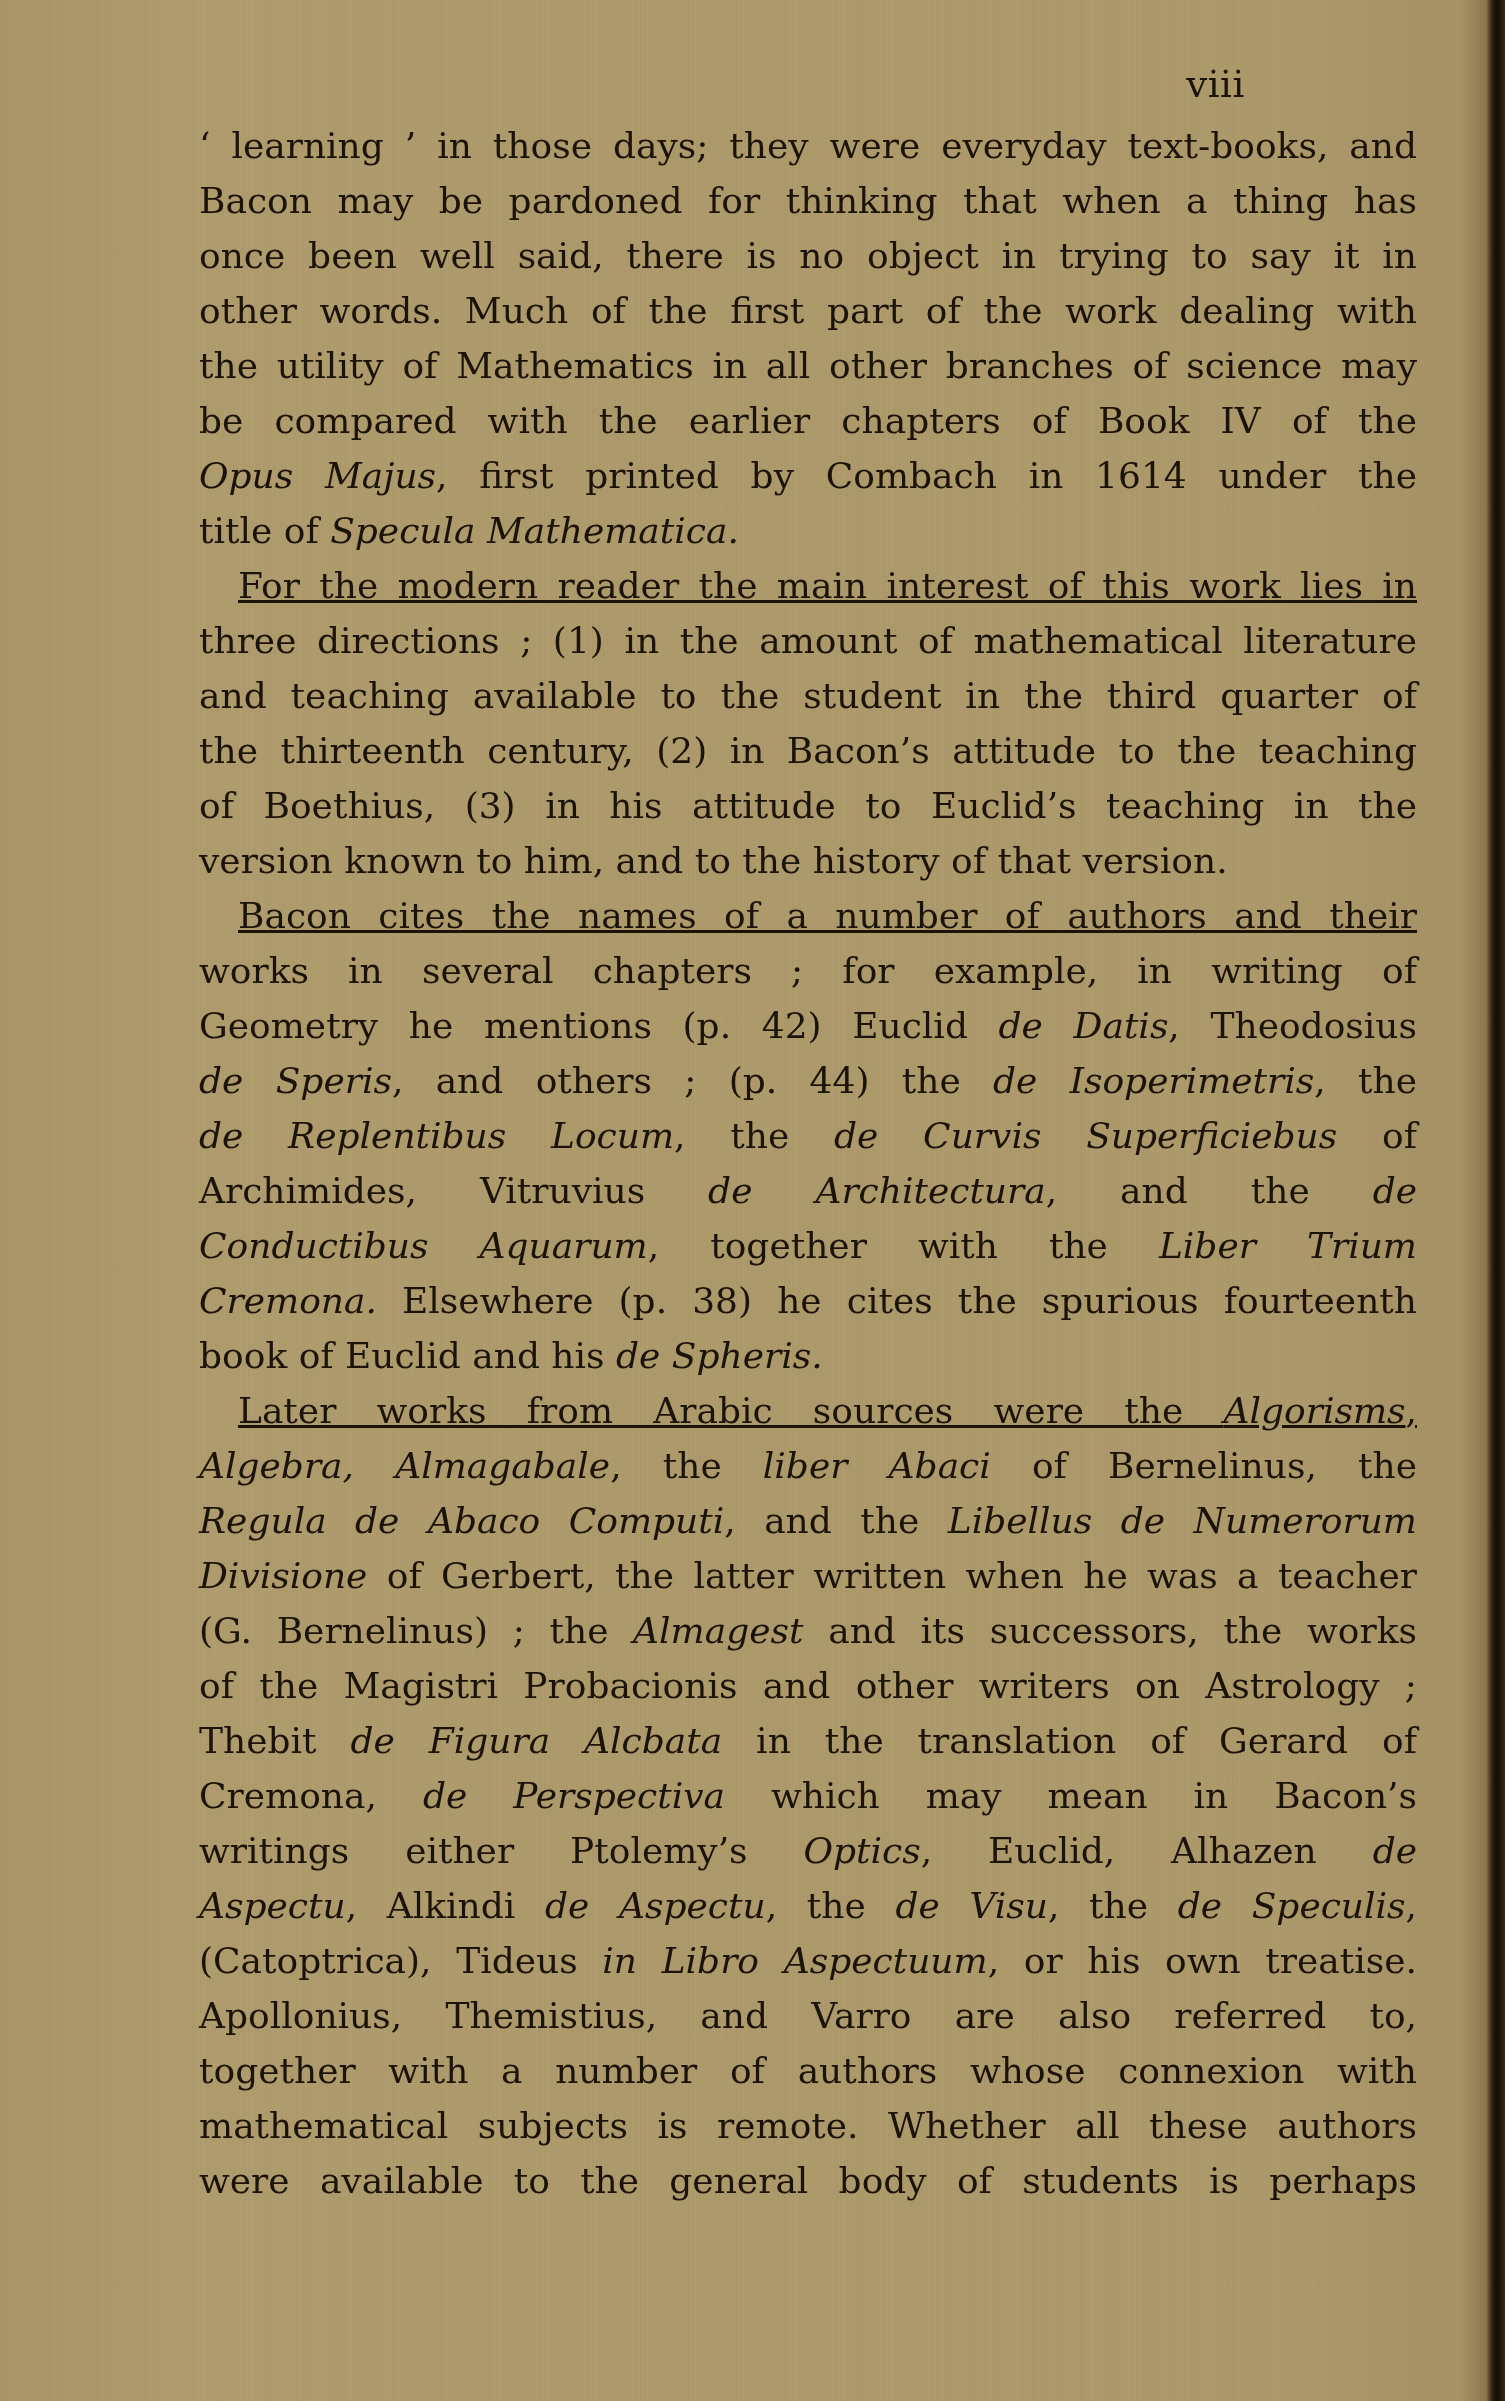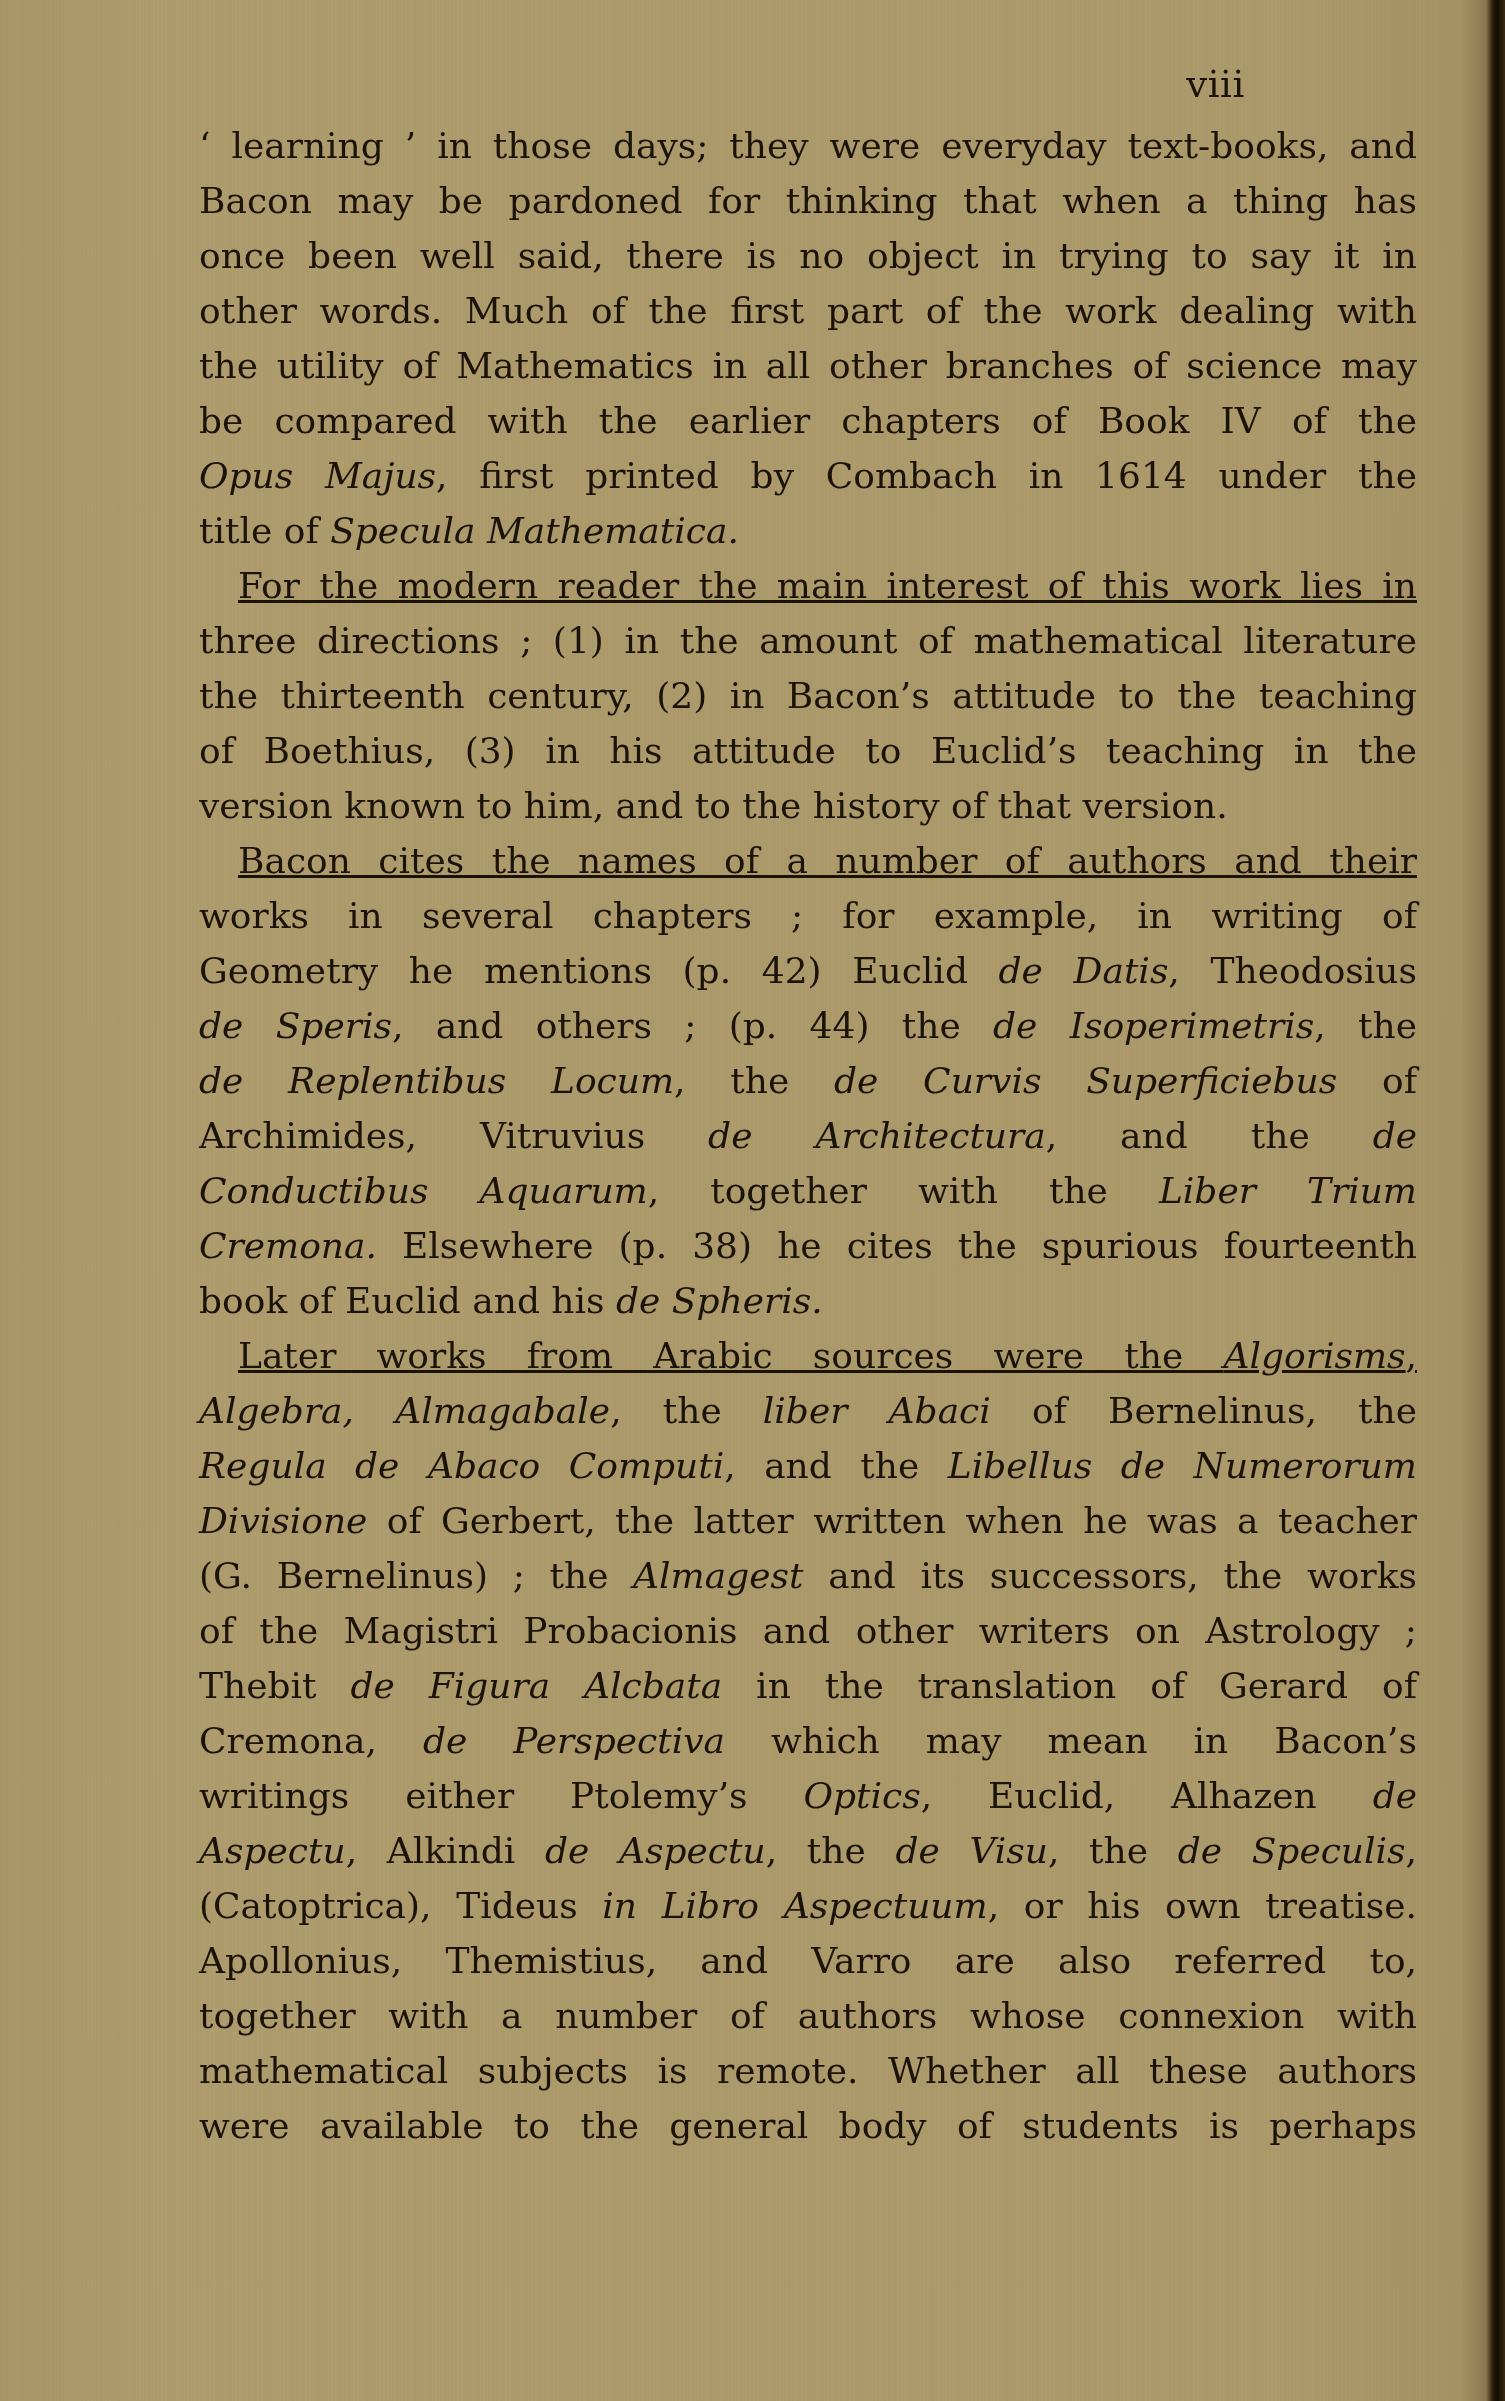--- a/index.html
+++ b/index.html
@@ -83,20 +83,21 @@
     <div class="line"><span>‘ learning ’ in those days; they were everyday text-books, and</span></div>
     <div class="line"><span>Bacon may be pardoned for thinking that when a thing has</span></div>
     <div class="line"><span>once been well said, there is no object in trying to say it in</span></div>
     <div class="line"><span>other words.  Much of the first part of the work dealing with</span></div>
     <div class="line"><span>the utility of Mathematics in all other branches of science may</span></div>
     <div class="line"><span>be compared with the earlier chapters of Book IV of the</span></div>
     <div class="line"><span class="it">Opus Majus</span><span>, first printed by Combach in 1614 under the</span></div>
     <div class="line last"><span>title of </span><span class="it">Specula Mathematica.</span></div>
     <div class="line indent"><span>For the modern reader the main interest of this work lies in</span></div>
     <div class="line"><span>three directions ; (1) in the amount of mathematical literature</span></div>
+    <div class="line"><span>and teaching available to the student in the third quarter of</span></div>
     <div class="line"><span>the thirteenth century, (2) in Bacon’s attitude to the teaching</span></div>
     <div class="line"><span>of Boethius, (3) in his attitude to Euclid’s teaching in the</span></div>
     <div class="line last"><span>version known to him, and to the history of that version.</span></div>
     <div class="line indent"><span>Bacon cites the names of a number of authors and their</span></div>
     <div class="line"><span>works in several chapters ;  for example, in writing of</span></div>
     <div class="line"><span>Geometry he mentions (p. 42) Euclid </span><span class="it">de Datis</span><span>, Theodosius</span></div>
     <div class="line"><span class="it">de Speris</span><span>, and others ; (p. 44) the </span><span class="it">de Isoperimetris</span><span>, the</span></div>
     <div class="line"><span class="it">de Replentibus Locum</span><span>, the </span><span class="it">de Curvis Superficiebus</span><span> of</span></div>
     <div class="line"><span>Archimides, Vitruvius </span><span class="it">de Architectura</span><span>, and the </span><span class="it">de</span></div>
     <div class="line"><span class="it">Conductibus Aquarum</span><span>, together with the </span><span class="it">Liber Trium</span></div>

